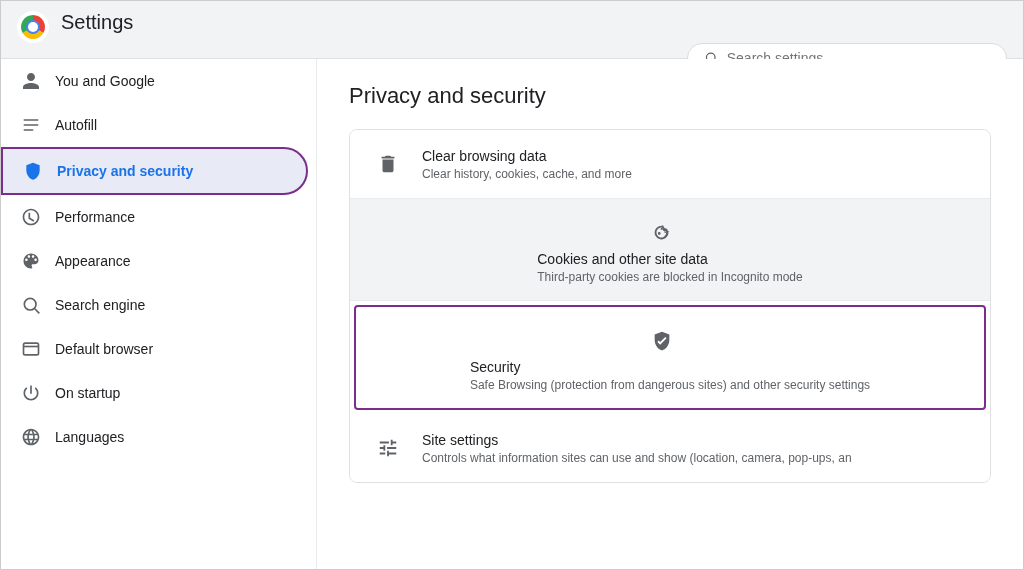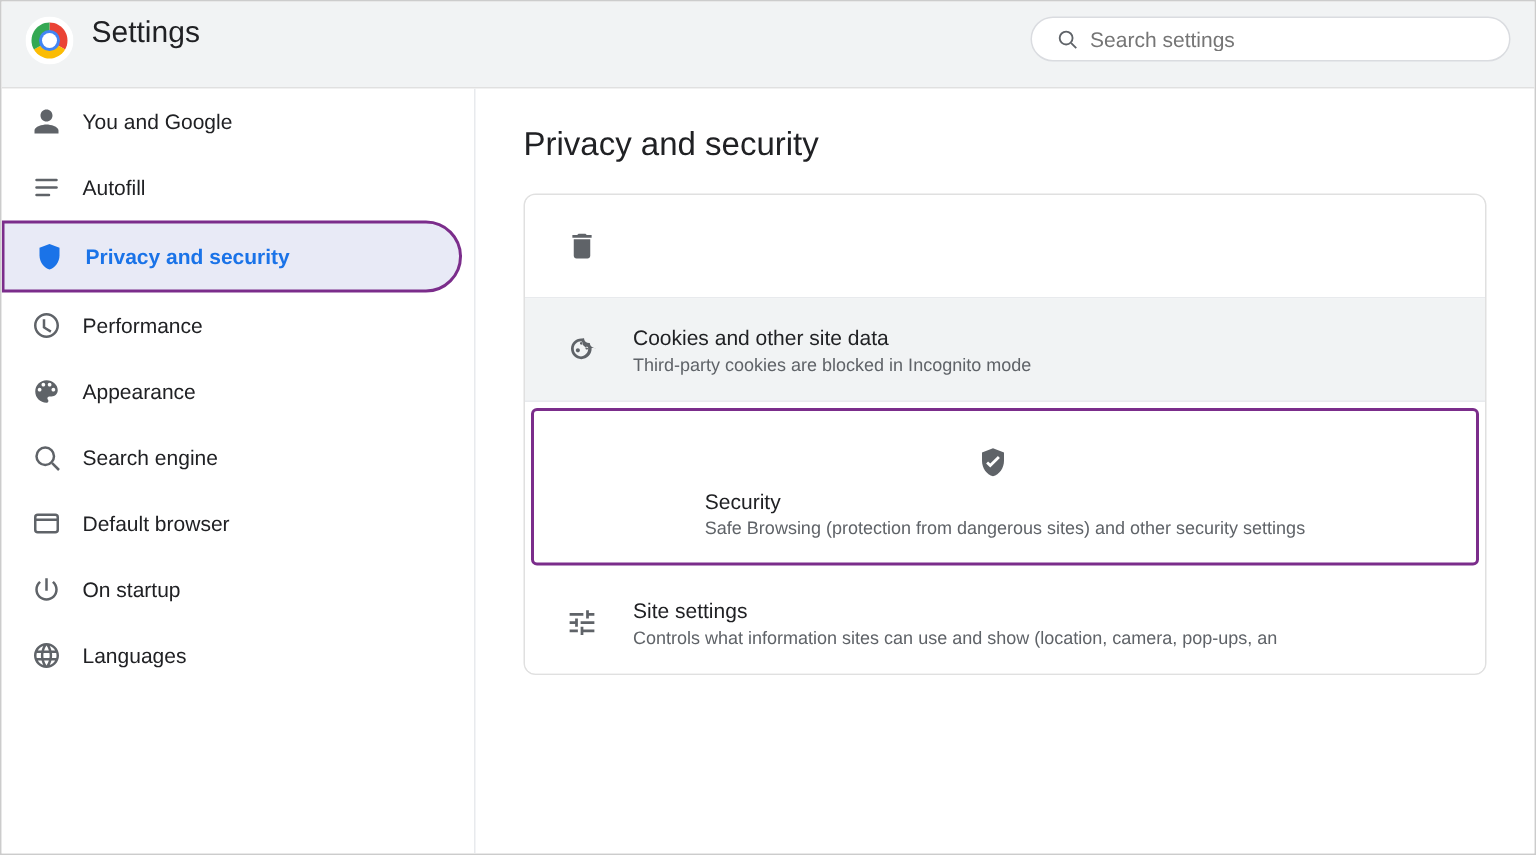--- a/index.html
+++ b/index.html
@@ -37,20 +37,21 @@
       margin-right: auto;
     }
     .search-bar {
       display: flex;
       align-items: center;
       background: #fff;
       border-radius: 24px;
       padding: 6px 16px;
       width: 320px;
       border: 1px solid #dadce0;
+      margin-top: 32px;
     }
     .search-bar input {
       border: none;
       outline: none;
       font-size: 14px;
       color: #5f6368;
       background: transparent;
       width: 100%;
       margin-left: 8px;
     }
@@ -135,20 +136,21 @@
       padding: 16px 20px;
       border-bottom: 1px solid #e8eaed;
       cursor: pointer;
       background: #fff;
     }
     .settings-item:last-child {
       border-bottom: none;
     }
     .settings-item.highlighted {
       background: #f1f3f4;
+      flex-direction: column;
     }
     .item-icon {
       width: 36px;
       height: 36px;
       margin-right: 16px;
       flex-shrink: 0;
       display: flex;
       align-items: center;
       justify-content: center;
       color: #5f6368;
@@ -298,20 +300,24 @@
     <h1 class="section-title">Privacy and security</h1>
 
     <div class="settings-list">
 
       <div class="settings-item">
         <div class="item-icon">
           <svg width="22" height="22" viewBox="0 0 24 24" fill="#5f6368">
               <path d="M6 19c0 1.1.9 2 2 2h8c1.1 0 2-.9 2-2V7H6v12zM19 4h-3.5l-1-1h-5l-1 1H5v2h14V4z"></path>
             </svg>
         </div>
+        <div class="item-text">
+          <div class="item-name">Clear browsing data</div>
+          <div class="item-desc">Clear history, cookies, cache, and more</div>
+        </div>
       </div>
 
 
       <div class="settings-item highlighted">
         <div class="item-icon">
           <svg width="22" height="22" viewBox="0 0 24 24" fill="#5f6368">
               <path d="M21.95 10.99c-1.08.08-2.1-.26-2.94-.95-.84-.68-1.32-1.68-1.31-2.76-1.04.14-2.09-.14-2.91-.78-.81-.65-1.29-1.61-1.29-2.64C12.5 3.99 11.5 4 11.5 4c-4.14 0-7.5 3.36-7.5 7.5S7.36 19 11.5 19s7.5-3.36 7.5-7.5c0-.18-.01-.35-.02-.52l2.97.01zM11.5 17c-3.03 0-5.5-2.47-5.5-5.5S8.47 6 11.5 6c.07 0 .14.01.21.01C12 8.51 13.93 10.5 16.44 11c.01.17.06.33.06.5 0 3.03-2.47 5.5-5.5 5.5zm-1-4.5c0 .83-.67 1.5-1.5 1.5S7.5 13.33 7.5 12.5 8.17 11 9 11s1.5.67 1.5 1.5zm2-5c0 .55-.45 1-1 1s-1-.45-1-1 .45-1 1-1 1 .45 1 1zm4 3.5c0 .55-.45 1-1 1s-1-.45-1-1 .45-1 1-1 1 .45 1 1z"></path>
             </svg>
         </div>
         <div class="item-text">

